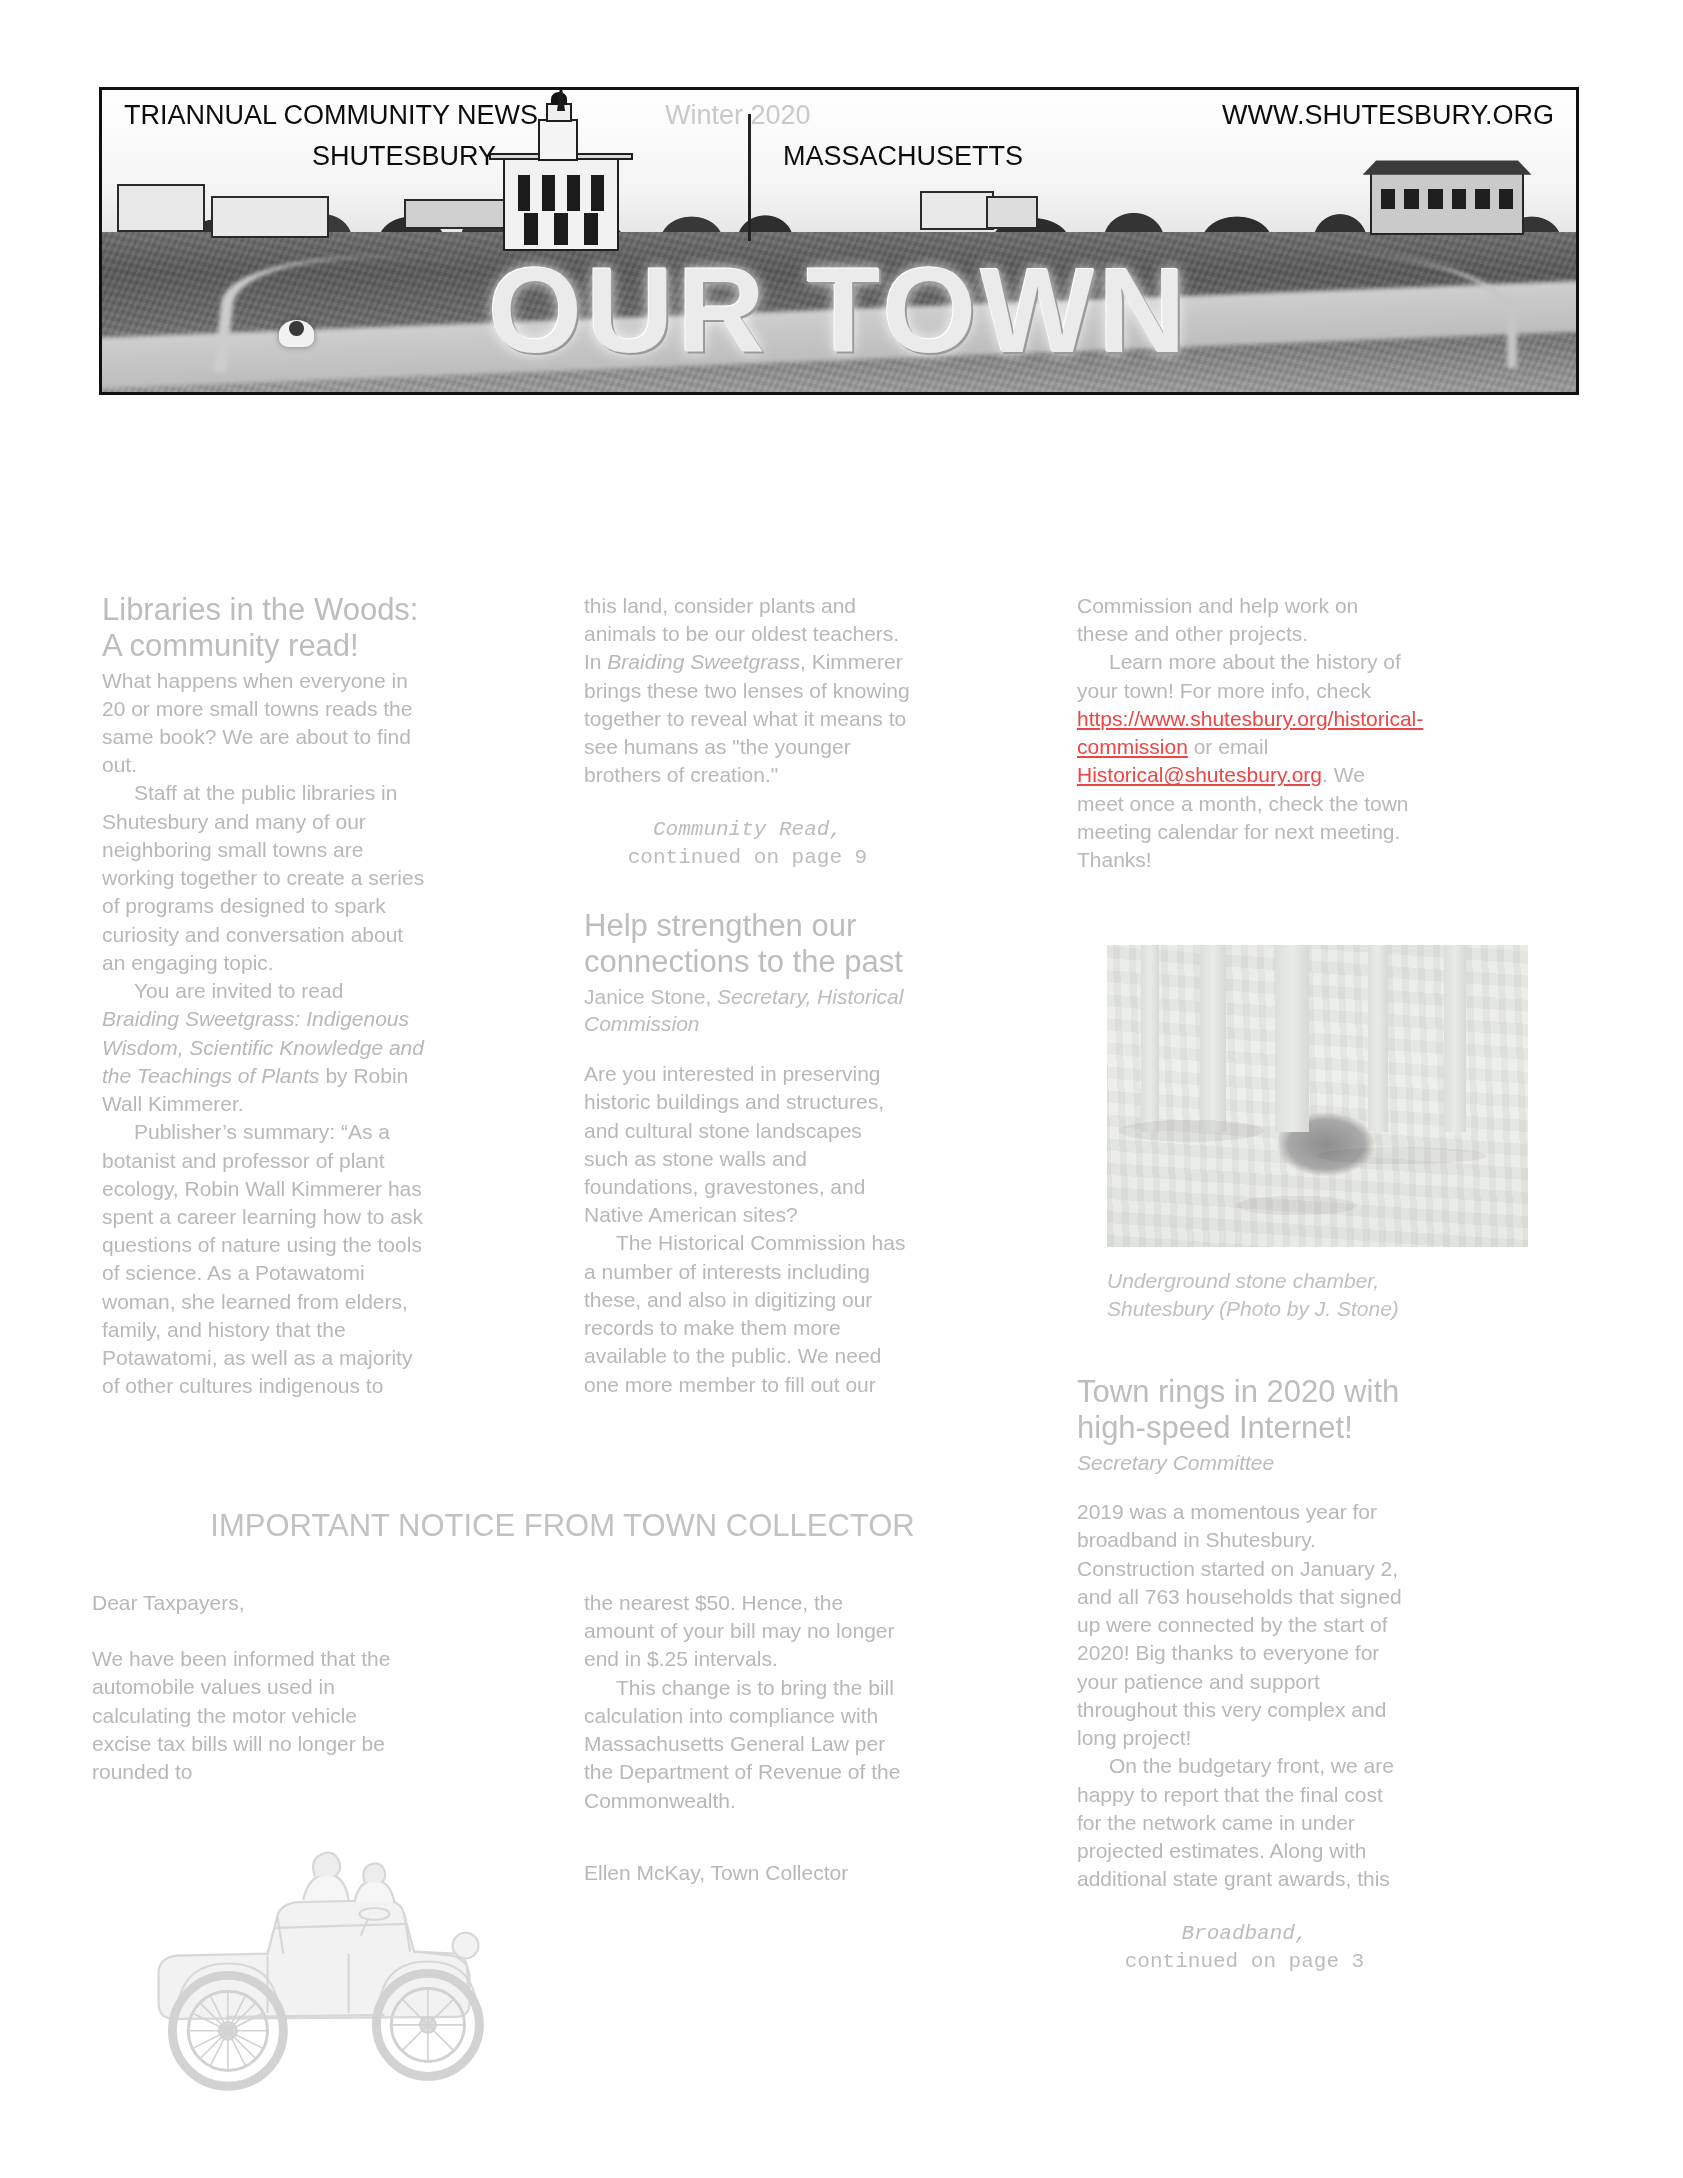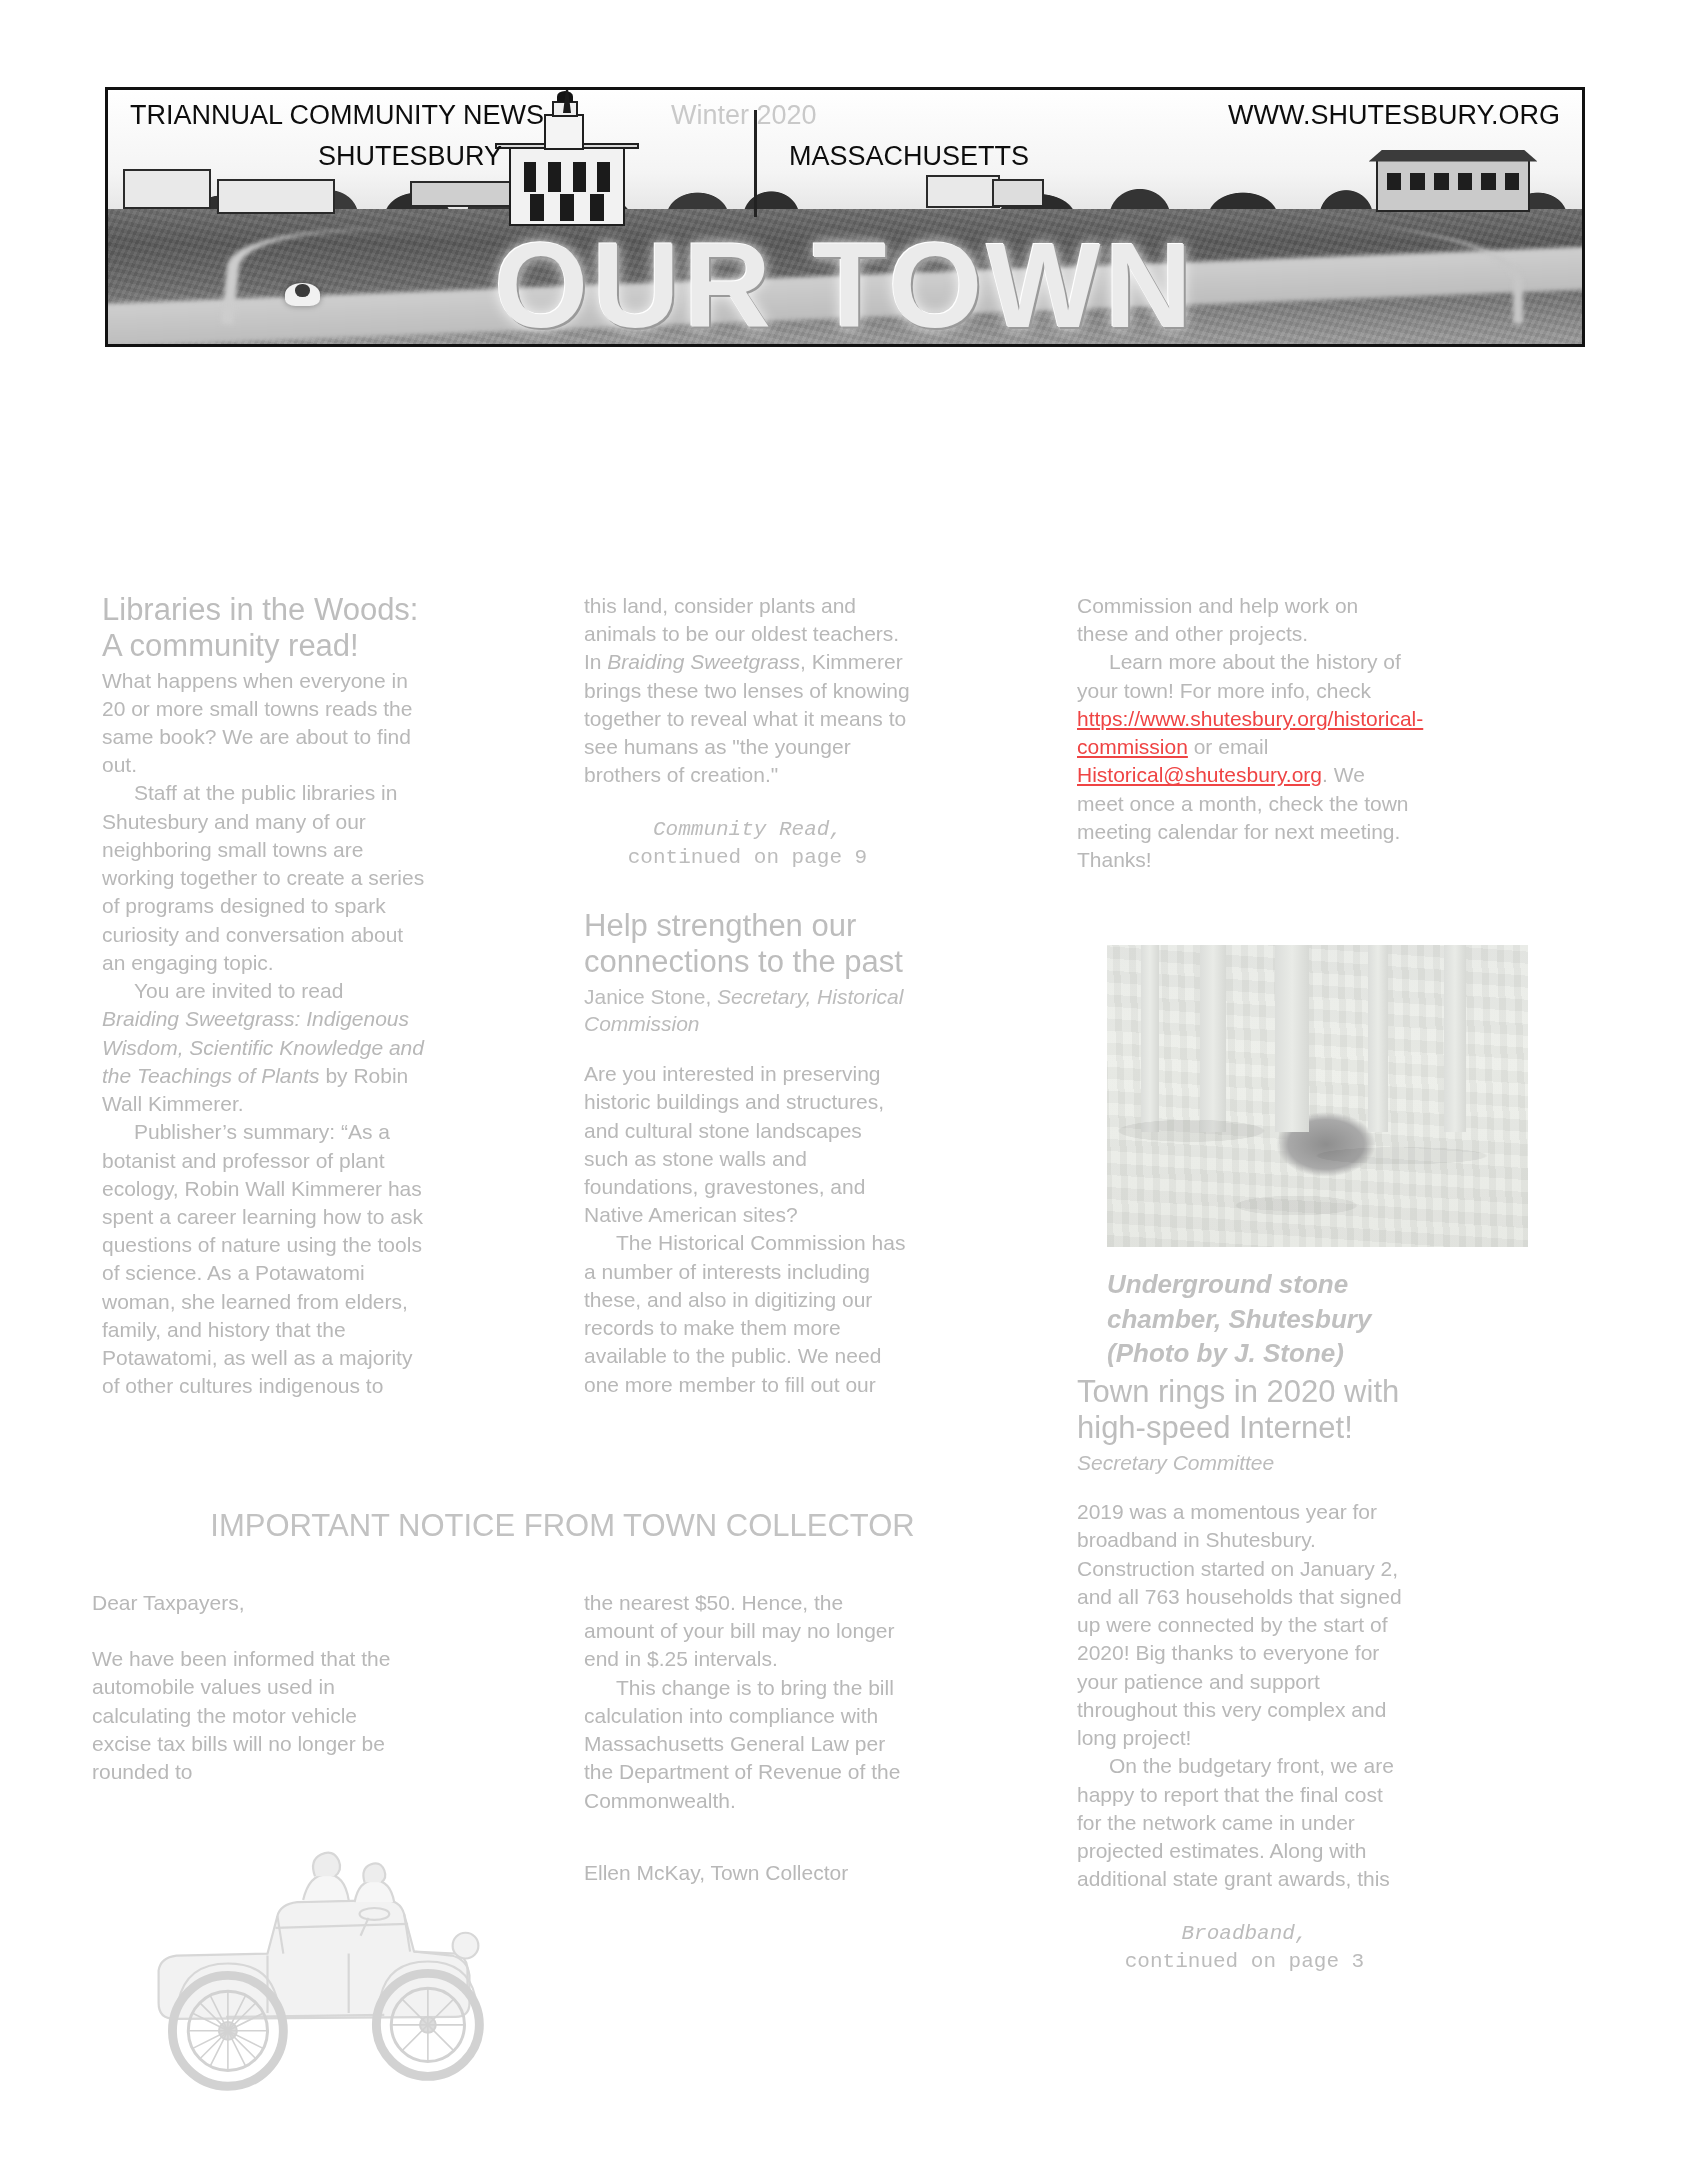--- a/index.html
+++ b/index.html
@@ -21,24 +21,24 @@
     position: absolute;
     left: 0; top: 0;
     width: 1683px;
     height: 2178px;
     background: #fff;
   }
 
   
   .masthead {
     position: absolute;
-    left: 105px;
+    left: 99px;
     top: 87px;
     width: 1480px;
-    height: 260px;
+    height: 308px;
     border: 3px solid #111;
     box-sizing: border-box;
     overflow: hidden;
     background: #fff;
   }
   .mast-photo {
     position: absolute;
     left: 0; top: 0;
     width: 100%;
     height: 100%;
@@ -353,25 +353,24 @@
     left: 119px; top: 1797px;
     width: 396px; height: 327px;
     overflow: hidden;
   }
   .photo-car svg { display: block; }
 
   .caption {
     position: absolute;
     left: 1107px; top: 1267px;
     width: 337px;
-    font-size: 26px;
+    font-size: 21px;
     line-height: 1.33;
     font-style: italic;
     color: #c0c0c0;
-    font-weight: bold;
   }
 </style>
 </head>
 <body>
 
 <div class="page">
 
   <div class="masthead">
 
     <div class="mast-photo">

